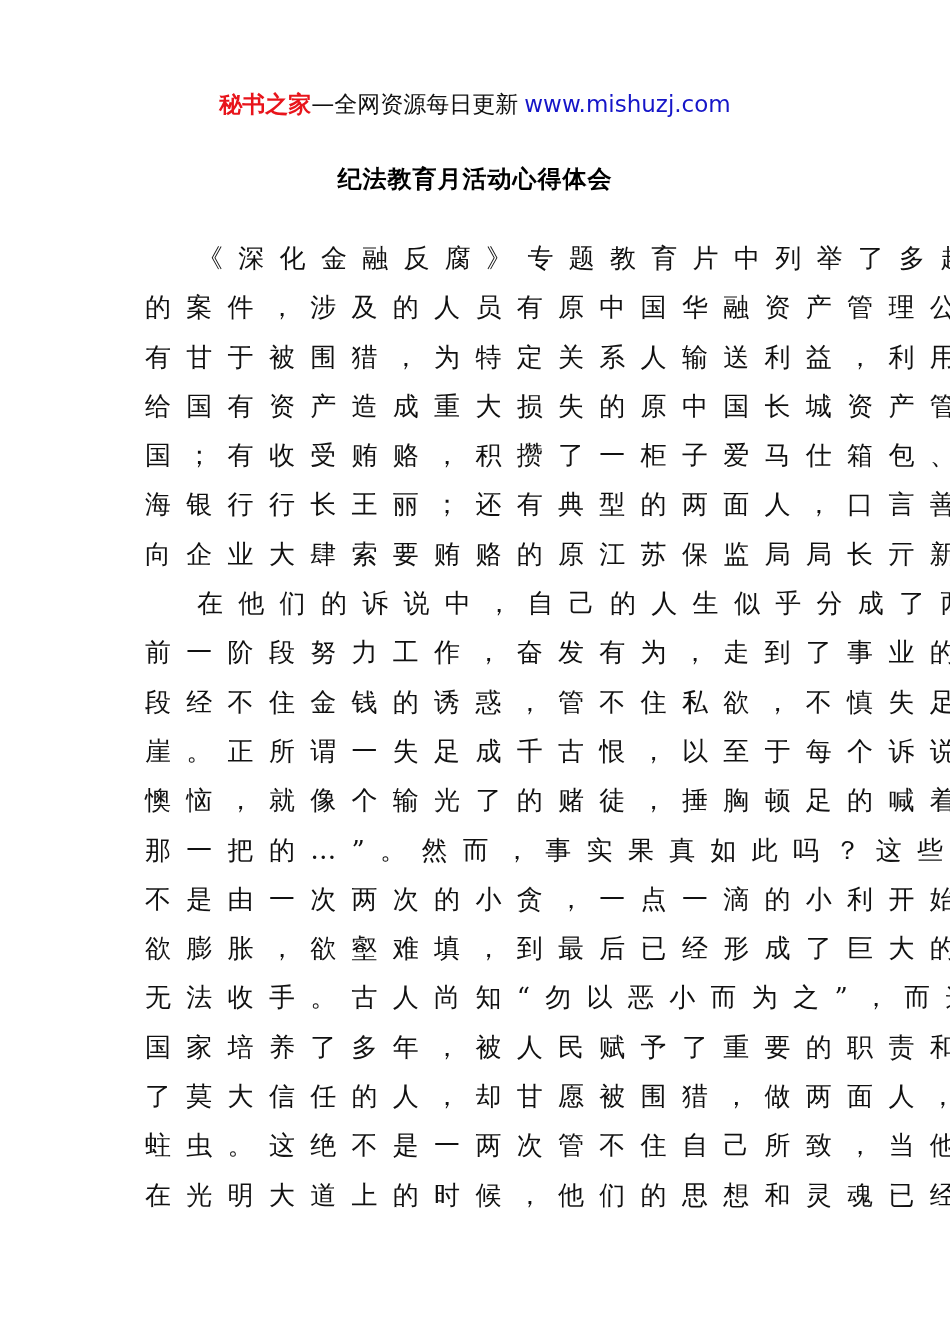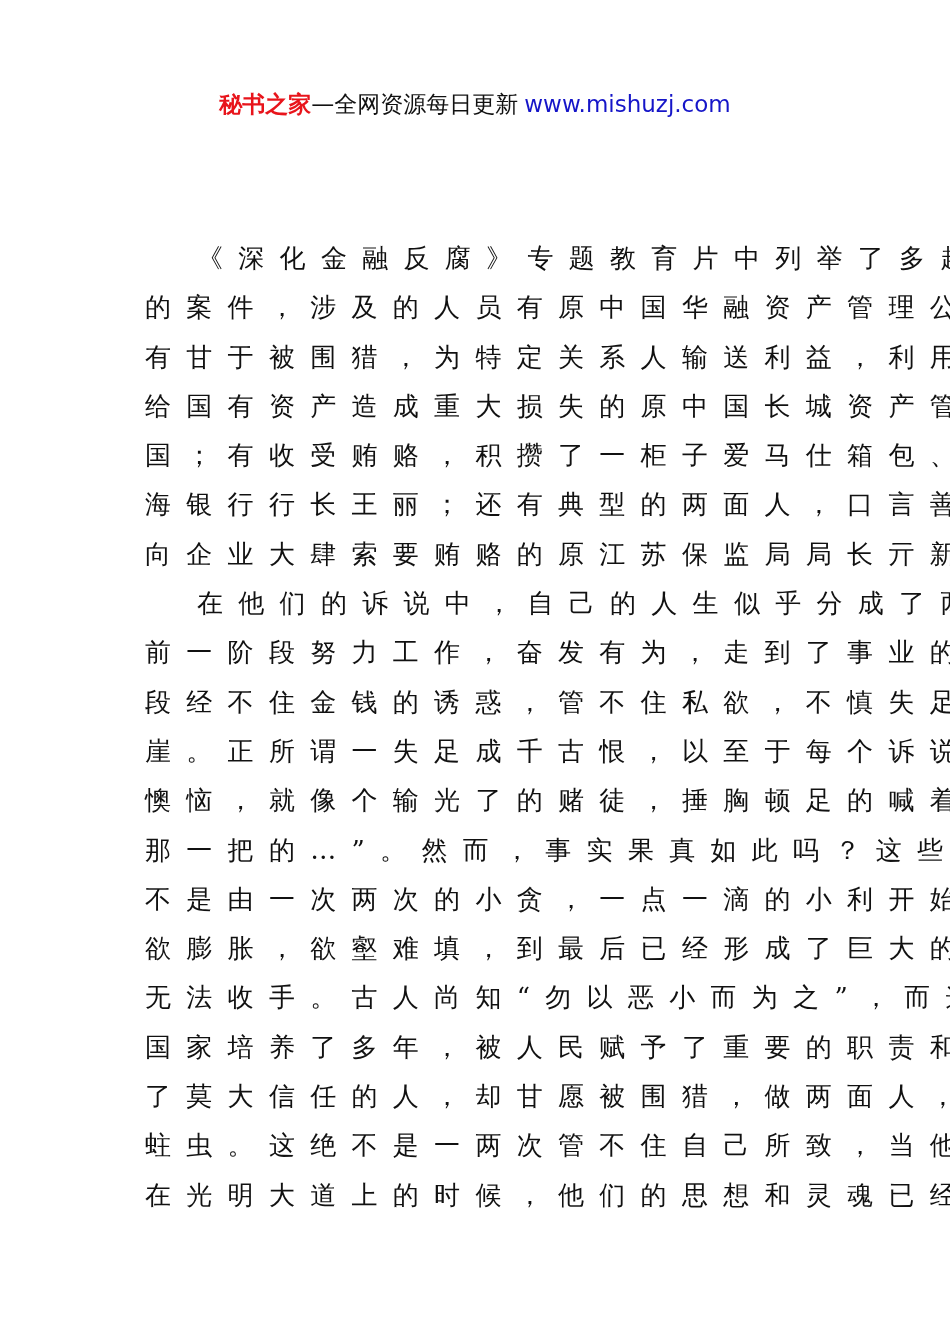--- a/index.html
+++ b/index.html
@@ -76,20 +76,21 @@
   </style>
 </head>
 <body>
 
 <div class="page">
 
   <div class="banner">
     <span class="brand">秘书之家</span><span class="slogan">—全网资源每日更新</span><span class="url">www.mishuzj.com</span>
   </div>
 
+  <div class="title">纪法教育月活动心得体会</div>
 
   <div class="body">
     <div>
       <span class="line indent">《深化金融反腐》专题教育片中列举了多起金融领域</span>
       <span class="line">的案件，涉及的人员有原中国华融资产管理公司赖小民；</span>
       <span class="line">有甘于被围猎，为特定关系人输送利益，利用职权谋私利</span>
       <span class="line">给国有资产造成重大损失的原中国长城资产管理公司桑自</span>
       <span class="line">国；有收受贿赂，积攒了一柜子爱马仕箱包、丝巾的原青</span>
       <span class="line">海银行行长王丽；还有典型的两面人，口言善而身行恶，</span>
       <span class="line">向企业大肆索要贿赂的原江苏保监局局长亓新政。</span>

